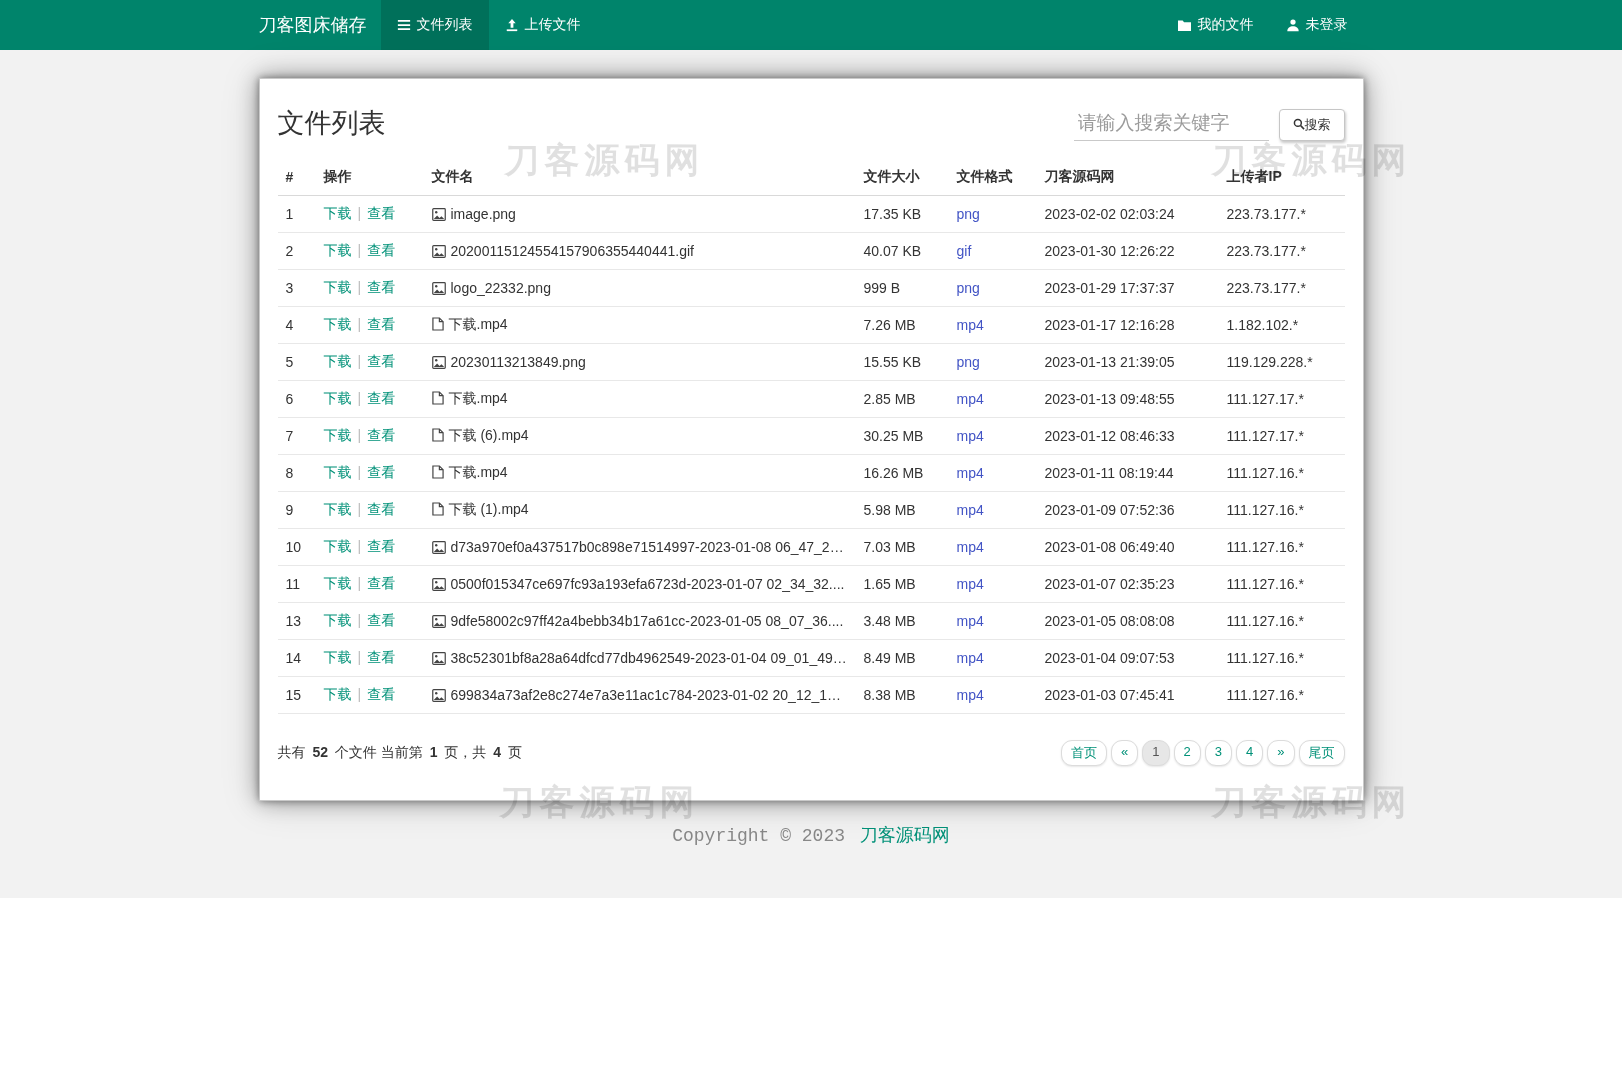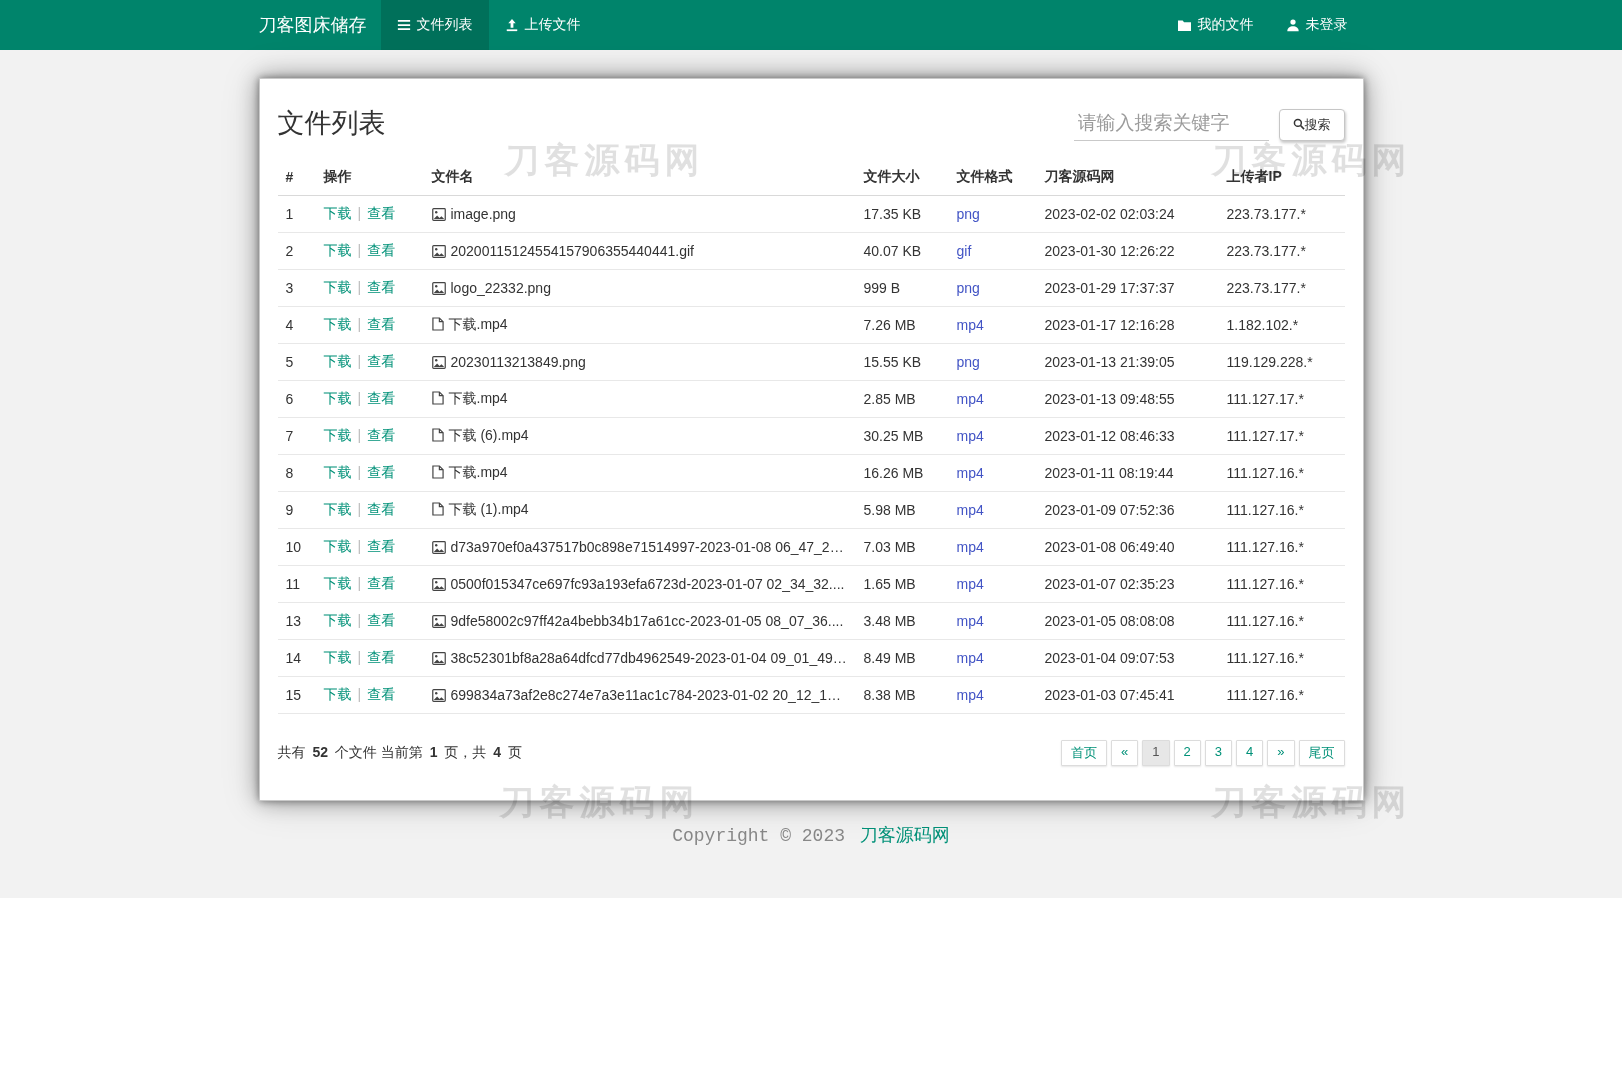--- a/index.html
+++ b/index.html
@@ -55,21 +55,21 @@
   a.fmt { color:var(--fmt-link); text-decoration:none; }
   .ficon { display:inline-flex; vertical-align:-2px; margin-right:5px; }
 
   
   .card-footer { display:flex; justify-content:space-between; align-items:center; margin-top:26px; }
   .summary { color:#333; }
   .summary b { margin:0 3px; }
   .pagination { display:flex; gap:4px; }
   .pg-btn {
     display:inline-block; padding:3px 9px; font-size:13px; color:var(--accent);
-    background:#fff; border:1px solid #dcdcdc; border-radius:1px; text-decoration:none;
+    background:#fff; border:1px solid #dcdcdc; border-radius:11px; text-decoration:none;
     box-shadow:0 1px 2px rgba(0,0,0,.10); min-width:26px; text-align:center;
   }
   .pg-btn.active { background:#e7e7e7; color:#555; }
 
   
   .watermark {
     position:absolute; font-size:35px; font-weight:bold; letter-spacing:5px;
     color:rgba(0,0,0,0.12); pointer-events:none; white-space:nowrap; z-index:5;
   }
   .wm-1 { left:245px; top:58px; }

